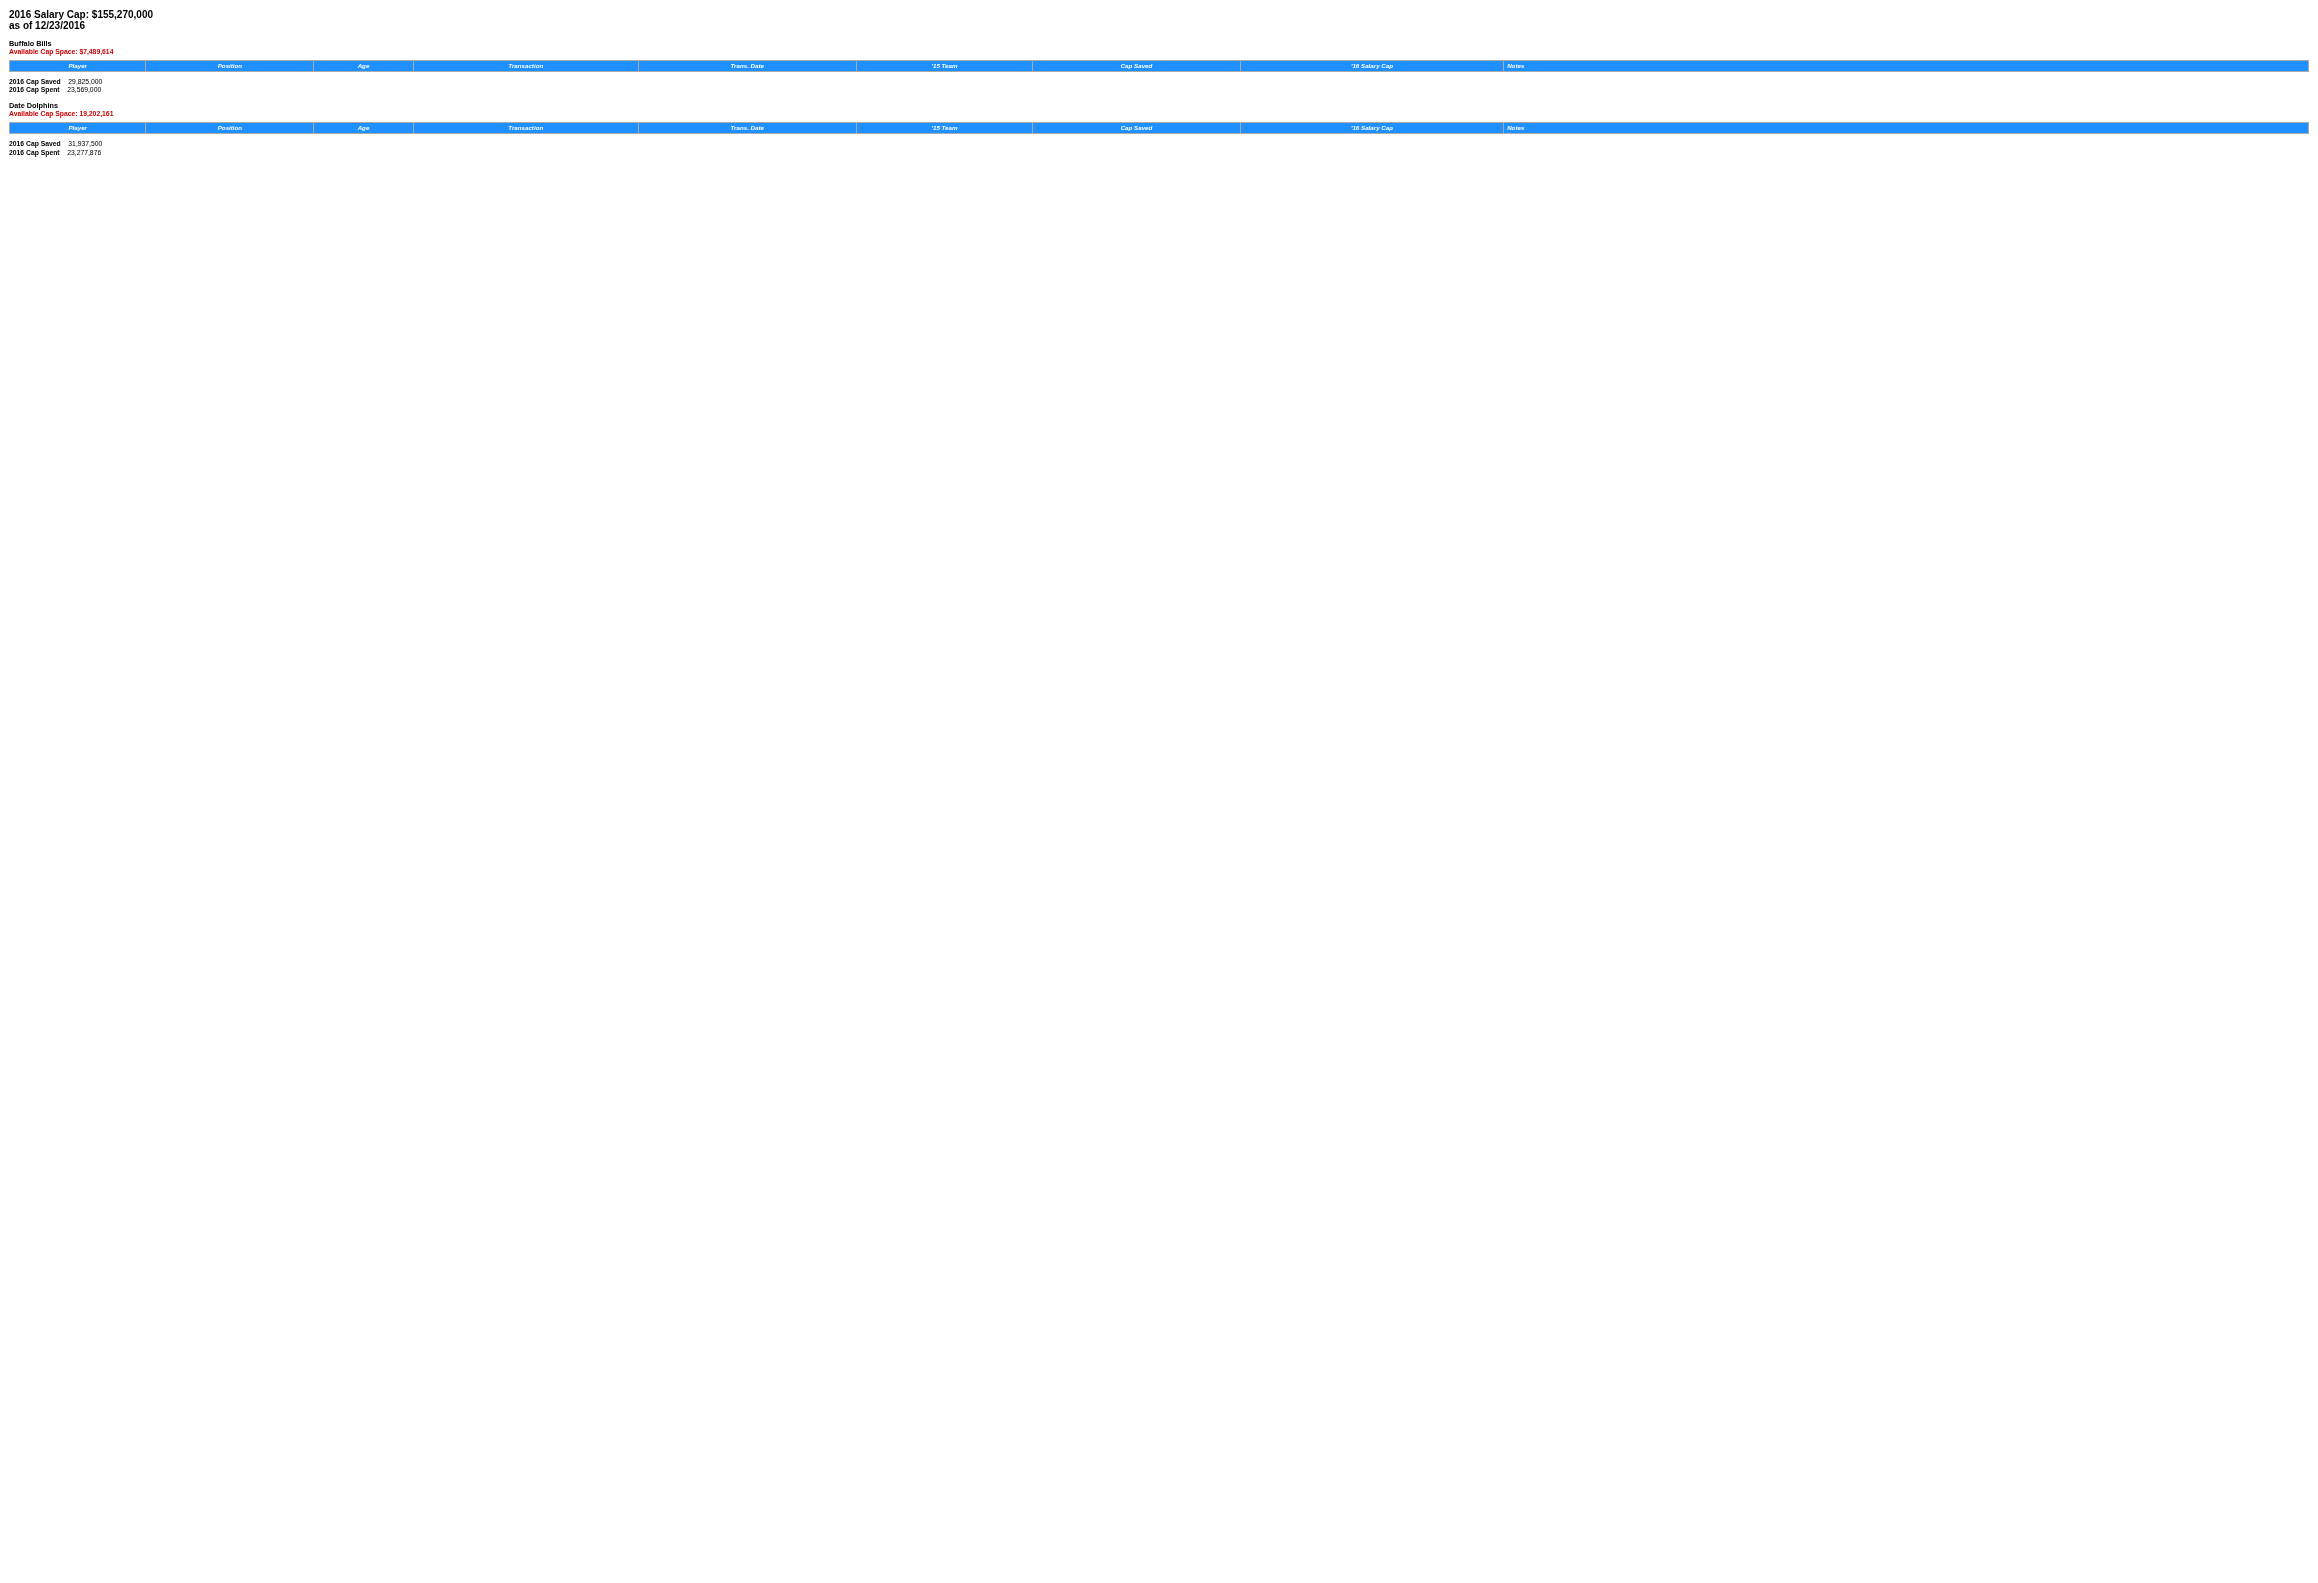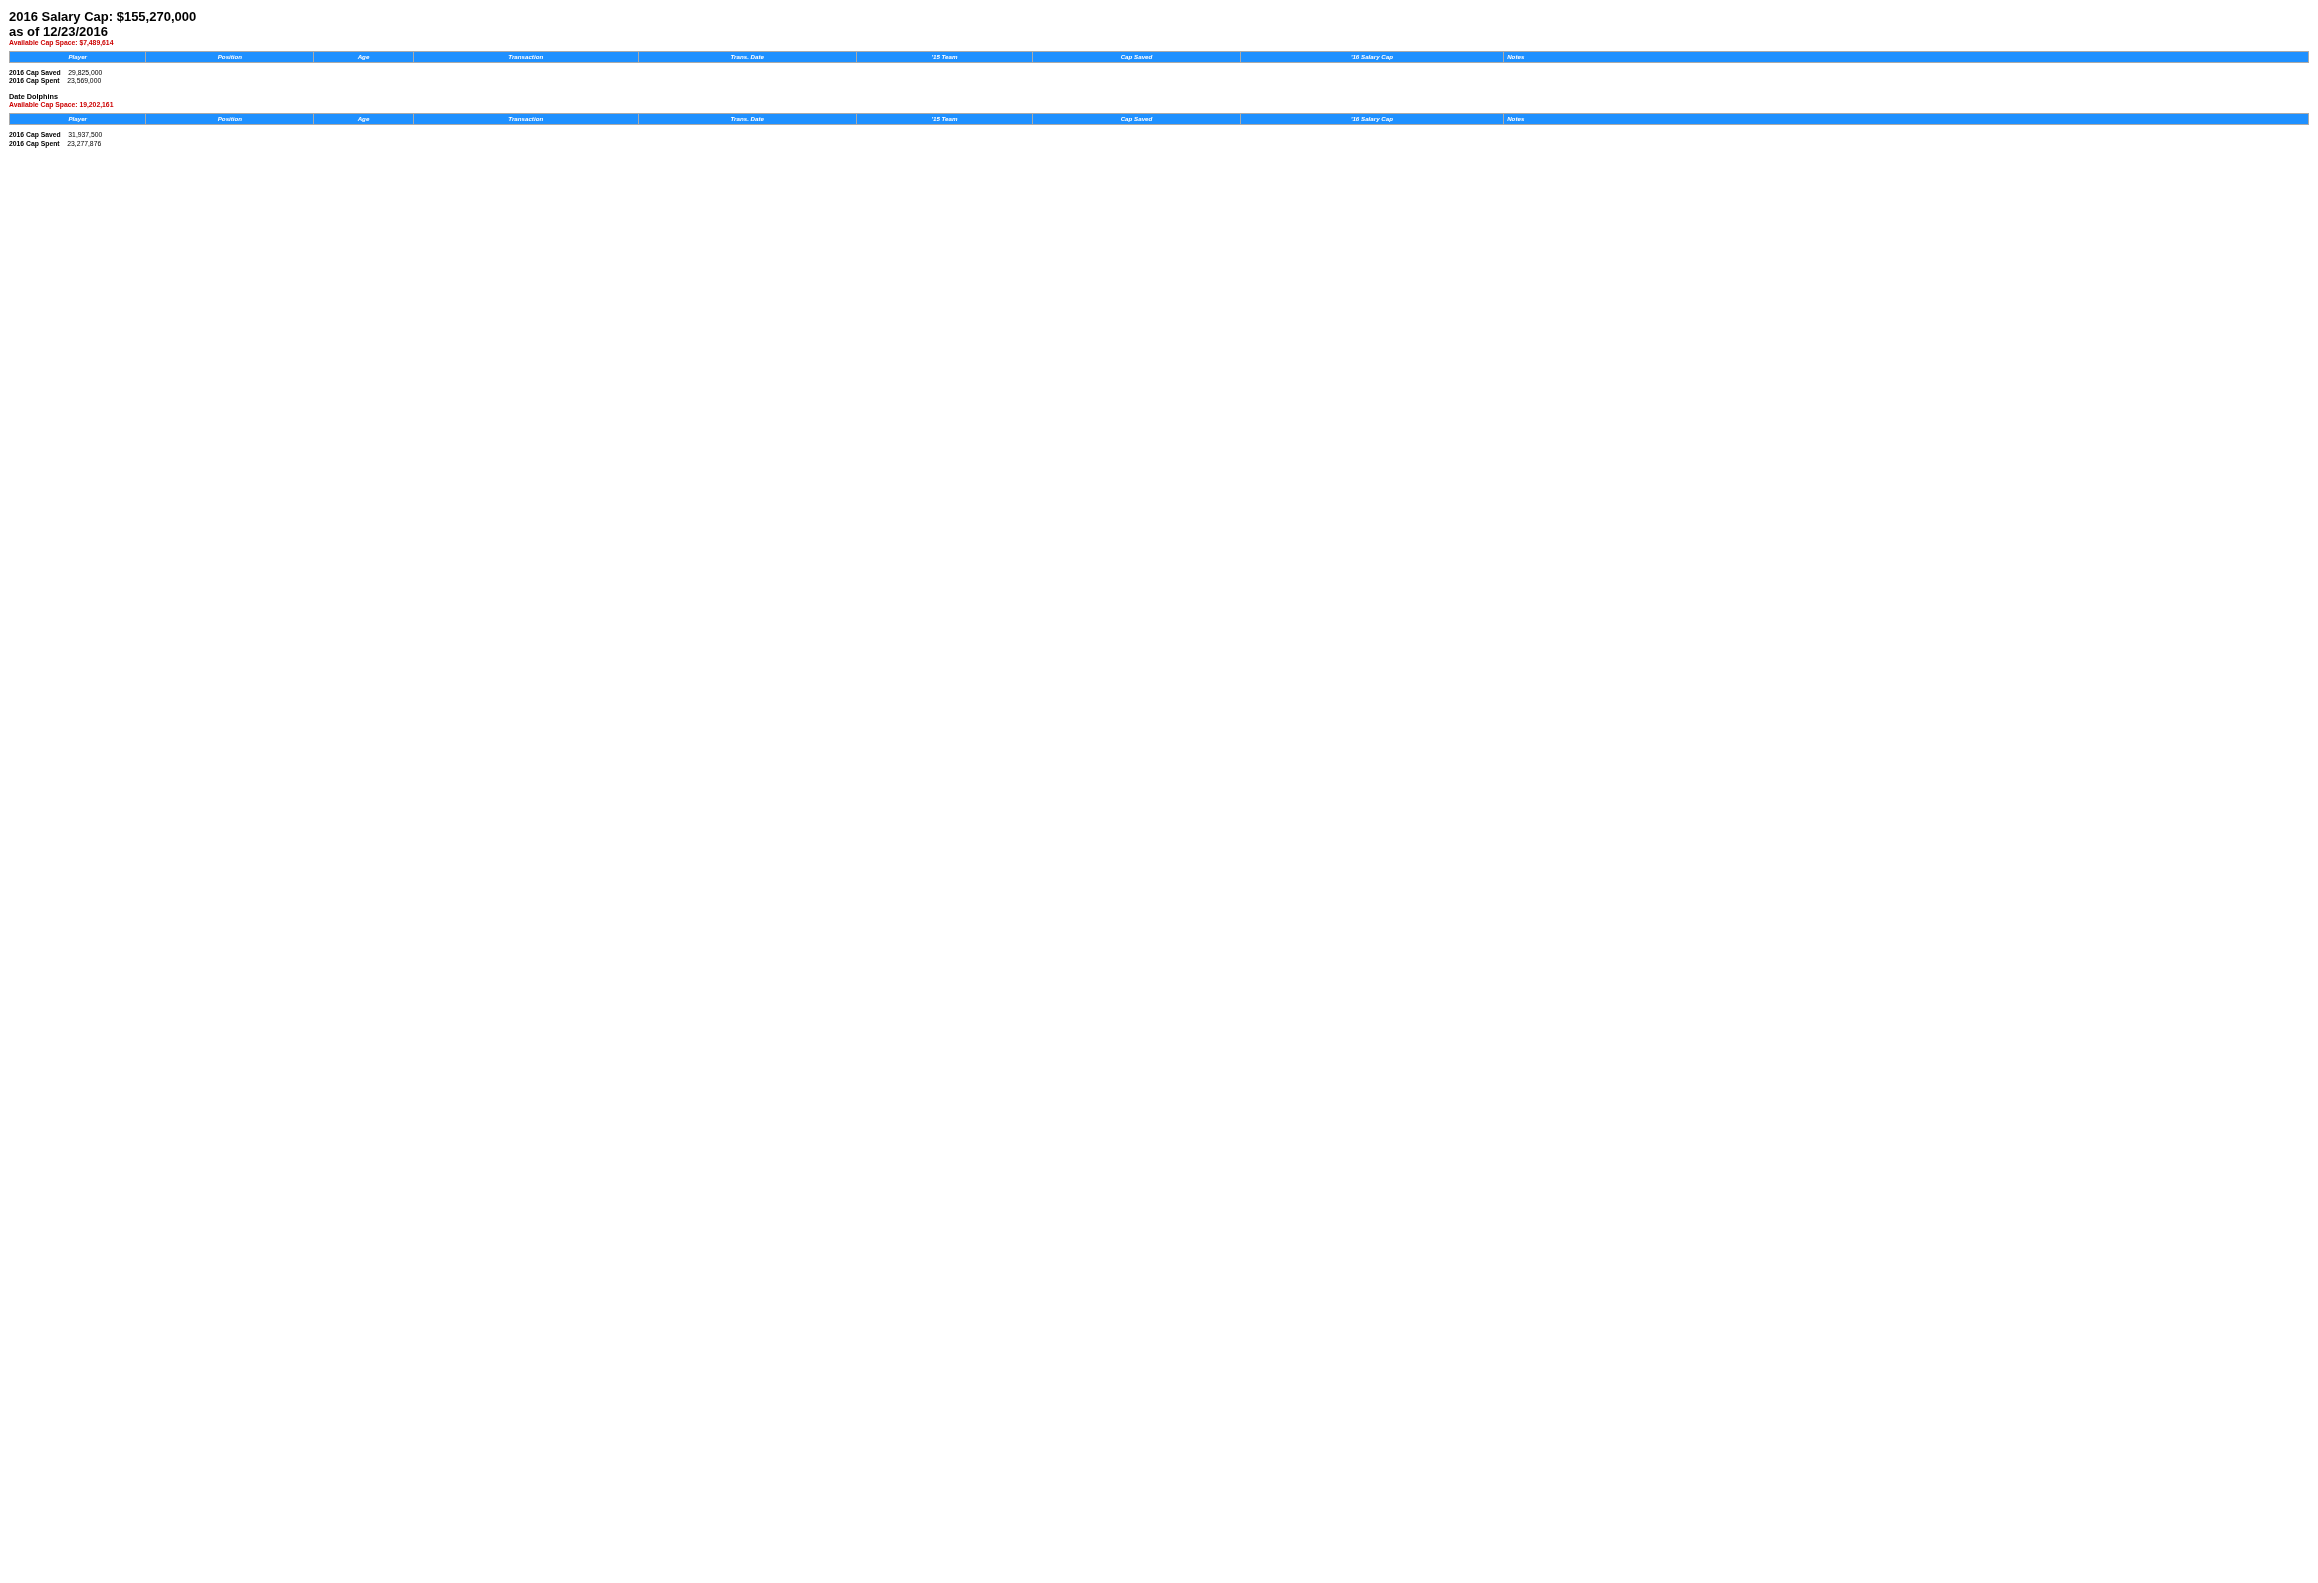--- a/index.html
+++ b/index.html
@@ -3,21 +3,21 @@
   <meta charset="utf-8">
   <style>
     * { margin: 0; padding: 0; box-sizing: border-box; }
     body {
       font-family: Arial, sans-serif;
       font-size: 6.8px;
       background: #fff;
       color: #000;
       padding: 9px;
     }
-    .page-title { font-weight: bold; font-size: 13px; }
+    .page-title { font-weight: bold; font-size: 10px; }
     .section-title { font-weight: bold; font-size: 7.3px; margin-top: 8px; }
     .available-cap { color: #cc0000; font-weight: bold; font-size: 6.8px; }
     table {
       width: 100%;
       border-collapse: collapse;
       margin-top: 4.5px;
       font-size: 6.2px;
     }
     thead tr {
       background: #1e90ff;
@@ -45,20 +45,21 @@
     }
     .cap-saved-section div { margin-bottom: 1.1px; }
   </style>
 </head>
 <body>
 
 <div class="page-title">2016 Salary Cap: $155,270,000</div>
 <div class="page-title">as of 12/23/2016</div>
 
 <div id="sections-container">
+    <div class="section-title">Buffalo Bills</div>
     <div class="available-cap">Available Cap Space: $7,489,614</div>
     <table>
       <thead>
         <tr>
           <th>Player</th>
           <th>Position</th>
           <th>Age</th>
           <th>Transaction</th>
           <th>Trans. Date</th>
           <th>'15 Team</th>

